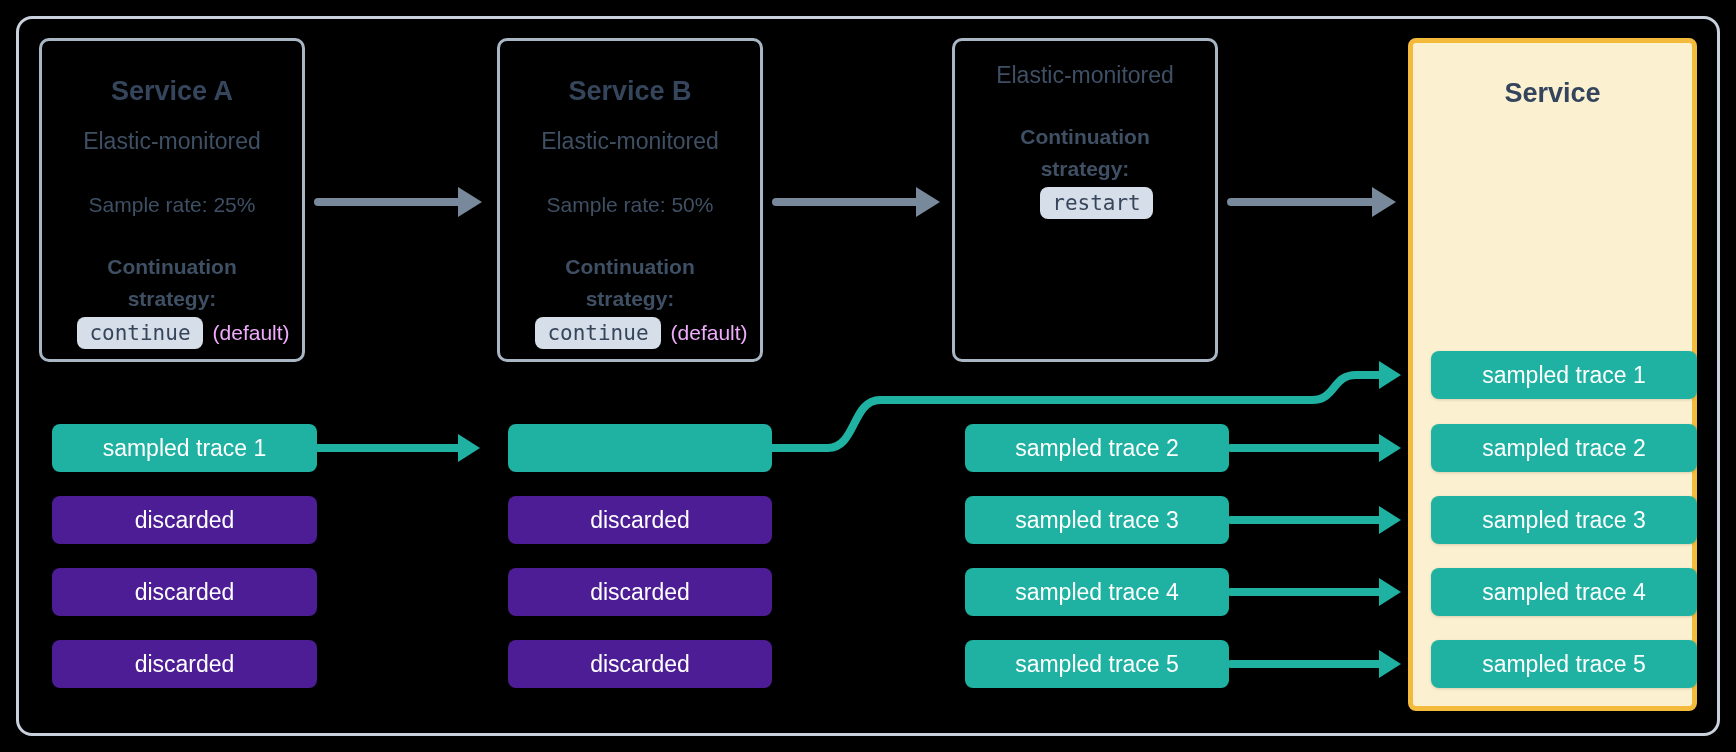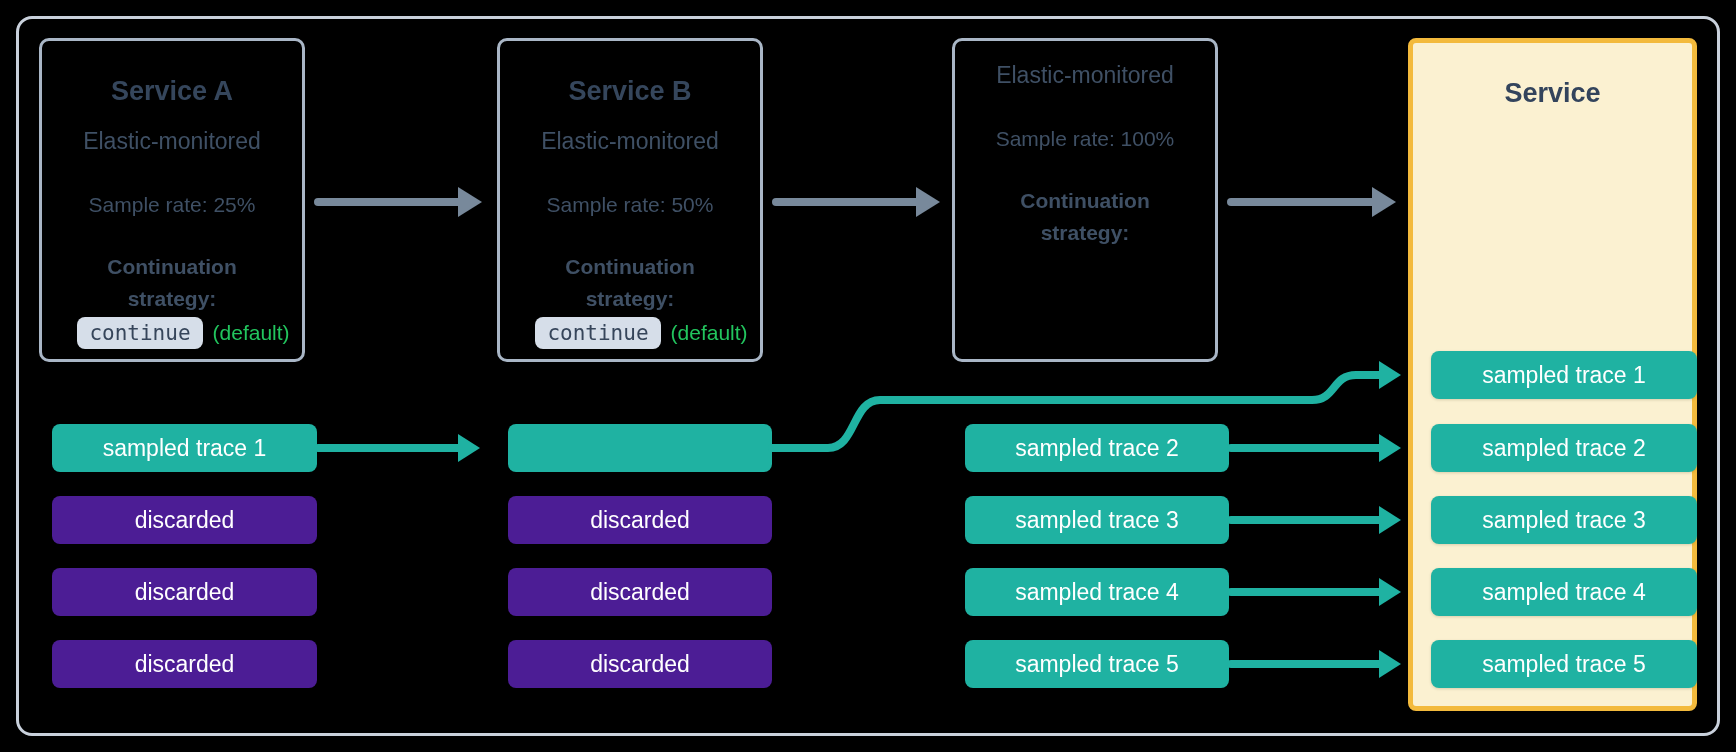--- a/index.html
+++ b/index.html
@@ -12,21 +12,21 @@
        border:3px solid #A9B6C6;border-radius:10px;text-align:center;}
   .svc-a{left:39px;} .svc-b{left:497px;} .svc-c{left:952px;}
   .svc-title{margin-top:34px;font-size:27px;line-height:32px;font-weight:700;color:#35465C;}
   .svc-sub{margin-top:22px;font-size:23px;line-height:24px;color:#3F5065;}
   .svc-rate{margin-top:40px;font-size:21px;line-height:24px;color:#3F5065;}
   .svc-cont{margin-top:34px;font-size:21px;line-height:32px;color:#3F5065;font-weight:bold;}
   .chip-row{margin-top:2px;display:flex;justify-content:center;align-items:center;gap:10px;padding-left:23px;}
   .chip{display:inline-block;background:#D6DEE9;color:#36455A;border-radius:8px;
         padding:3px 12px;font-family:"DejaVu Sans Mono","Liberation Mono",monospace;
         font-size:21px;line-height:26px;}
-  .chip-note{font-size:21px;color:#22c55e;}
+  .chip-note{font-size:21px;color:#f0abfc;}
   
   .row{position:absolute;height:48px;line-height:48px;border-radius:8px;text-align:center;
        color:#fff;font-size:23px;font-weight:500;box-sizing:border-box;margin-left:12px;}
   .sampled{background:#1FB2A2;}
   .discarded{background:#4c1d95;}
   .col-a{left:40px;width:265px;}
   .col-b{left:496px;width:264px;}
   .col-c{left:953px;width:264px;}
   .r1{top:424px;} .r2{top:496px;} .r3{top:568px;} .r4{top:640px;}
   
@@ -69,24 +69,26 @@
       <div>strategy:</div>
     </div>
     <div class="chip-row">
       <span class="chip">continue</span>
       <span class="chip-note">(default)</span>
     </div>
   </div>
 
   <div class="svc svc-c">
     <div class="svc-sub">Elastic-monitored</div>
-    <div class="svc-rate">Sample rate: 100%</div>
     <div class="svc-cont">
       <div>Continuation</div>
       <div>strategy:</div>
+    </div>
+    <div class="chip-row">
+      <span class="chip">restart</span>
     </div>
   </div>
 
   <div class="result">
     <div class="result-title">Service</div>
   </div>
 
   <div class="row sampled col-a r1">sampled trace 1</div>
   <div class="row discarded col-a r2">discarded</div>
   <div class="row discarded col-a r3">discarded</div>

